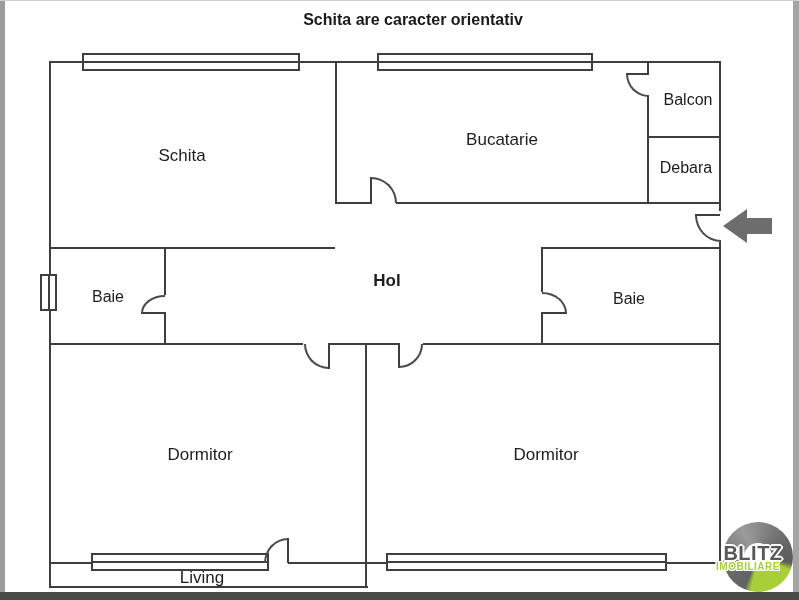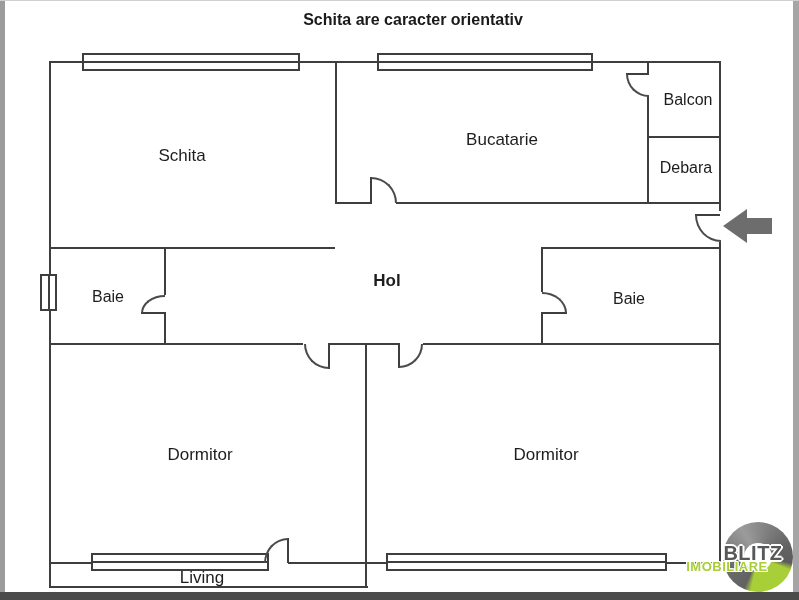--- a/index.html
+++ b/index.html
@@ -44,22 +44,22 @@
   }
   #logo-ring .hole{position:absolute;left:21px;top:21px;width:28px;height:28px;border-radius:50%;background:#ffffff;}
   #logo-brand{
     position:absolute;left:753px;top:553px;transform:translate(-50%,-50%);
     font-size:20px;font-weight:bold;letter-spacing:0.5px;color:#57585a;
     text-shadow:-2px 0 0 #fff,2px 0 0 #fff,0 -2px 0 #fff,0 2px 0 #fff,
       -1px -1px 0 #fff,1px -1px 0 #fff,-1px 1px 0 #fff,1px 1px 0 #fff;
     z-index:41;white-space:nowrap;
   }
   #logo-sub{
-    position:absolute;left:727px;top:566px;transform:translate(-50%,-50%);
-    font-size:13px;font-weight:bold;letter-spacing:0.5px;color:#a8ce38;
+    position:absolute;left:748px;top:566px;transform:translate(-50%,-50%);
+    font-size:10px;font-weight:bold;letter-spacing:0.5px;color:#a8ce38;
     text-shadow:-1px 0 0 #fff,1px 0 0 #fff,0 -1px 0 #fff,0 1px 0 #fff,
       -1px -1px 0 #fff,1px -1px 0 #fff,-1px 1px 0 #fff,1px 1px 0 #fff;
     z-index:41;white-space:nowrap;
   }
 </style>
 </head>
 <body>
 
 <div id="stage">
 

